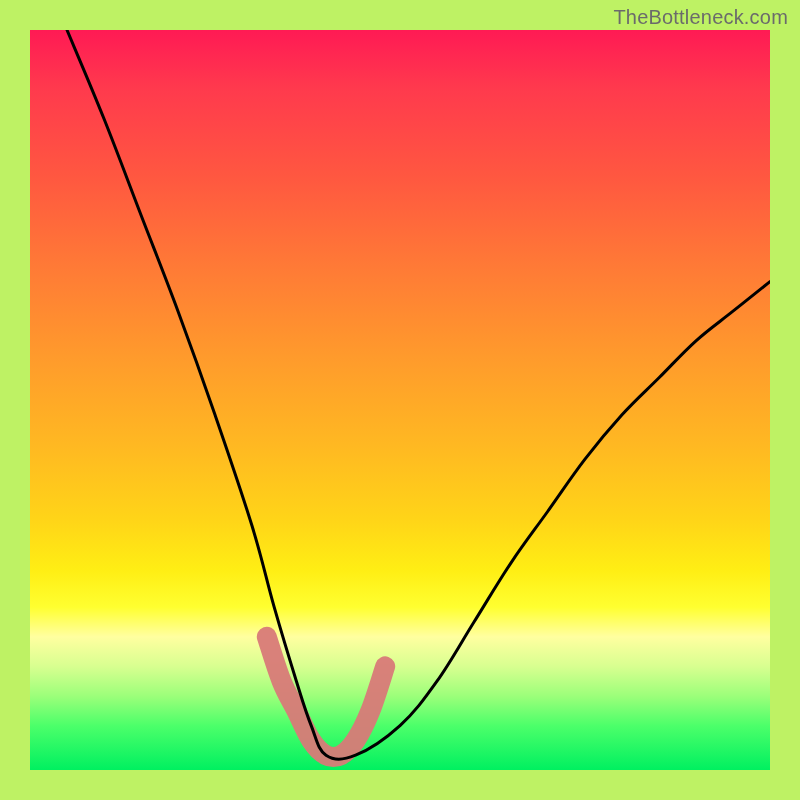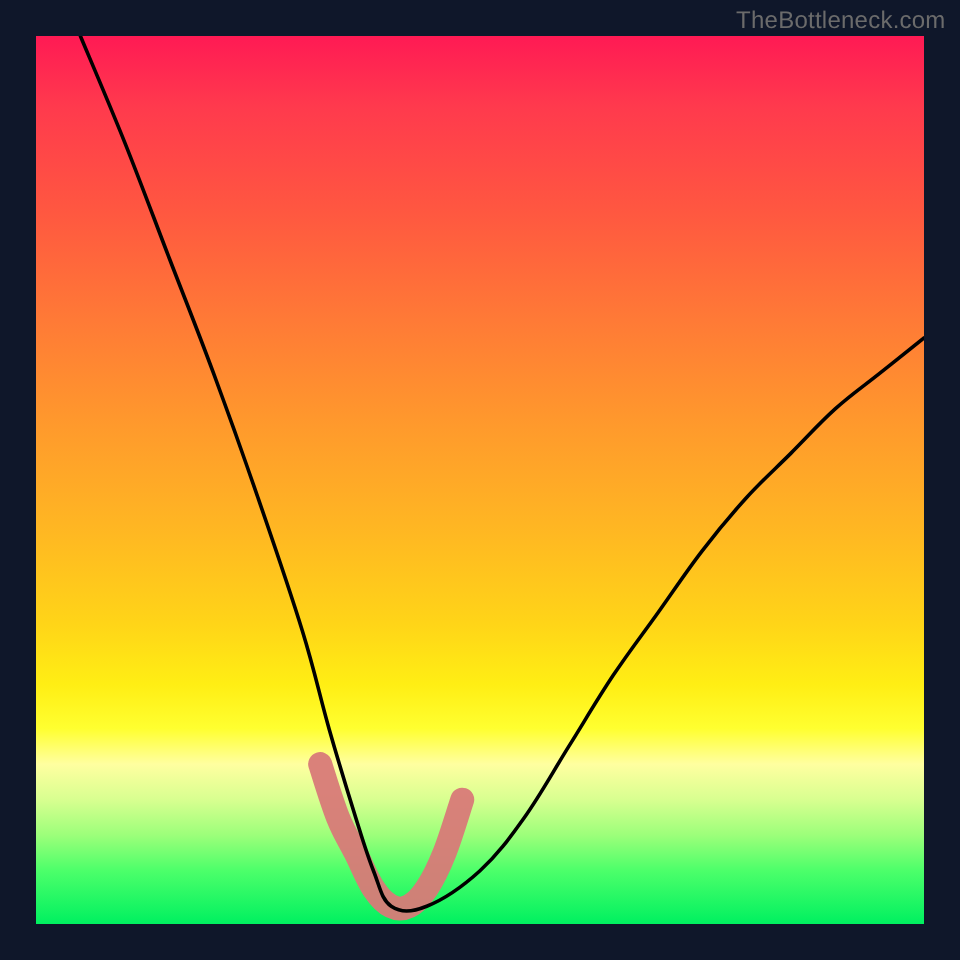--- a/index.html
+++ b/index.html
@@ -8,21 +8,21 @@
     width: 800px;
     height: 800px;
     overflow: hidden;
     background: #000;
     font-family: Arial, Helvetica, sans-serif;
   }
   .frame {
     position: relative;
     width: 800px;
     height: 800px;
-    background: #0f172a;
+    background: #bef264;
   }
   .plot-area {
     position: absolute;
     left: 30px;
     top: 30px;
     width: 740px;
     height: 740px;
   }
   .gradient-bg {
     position: absolute;

